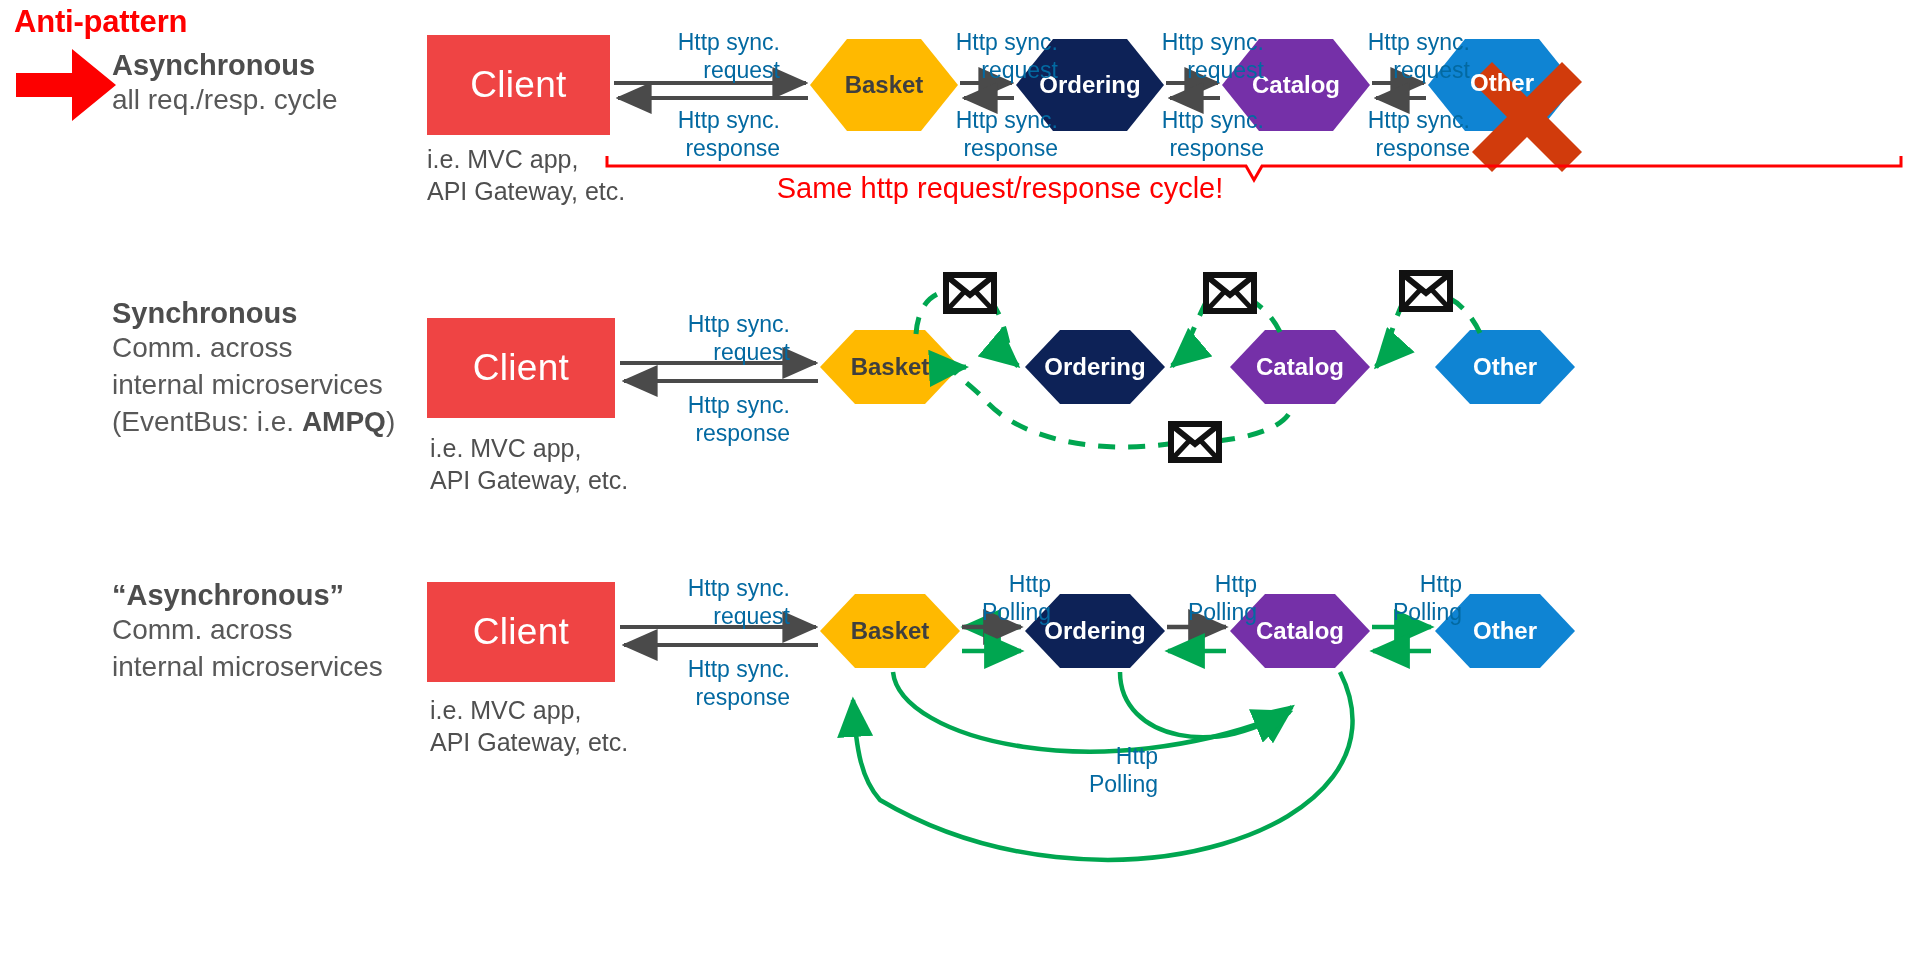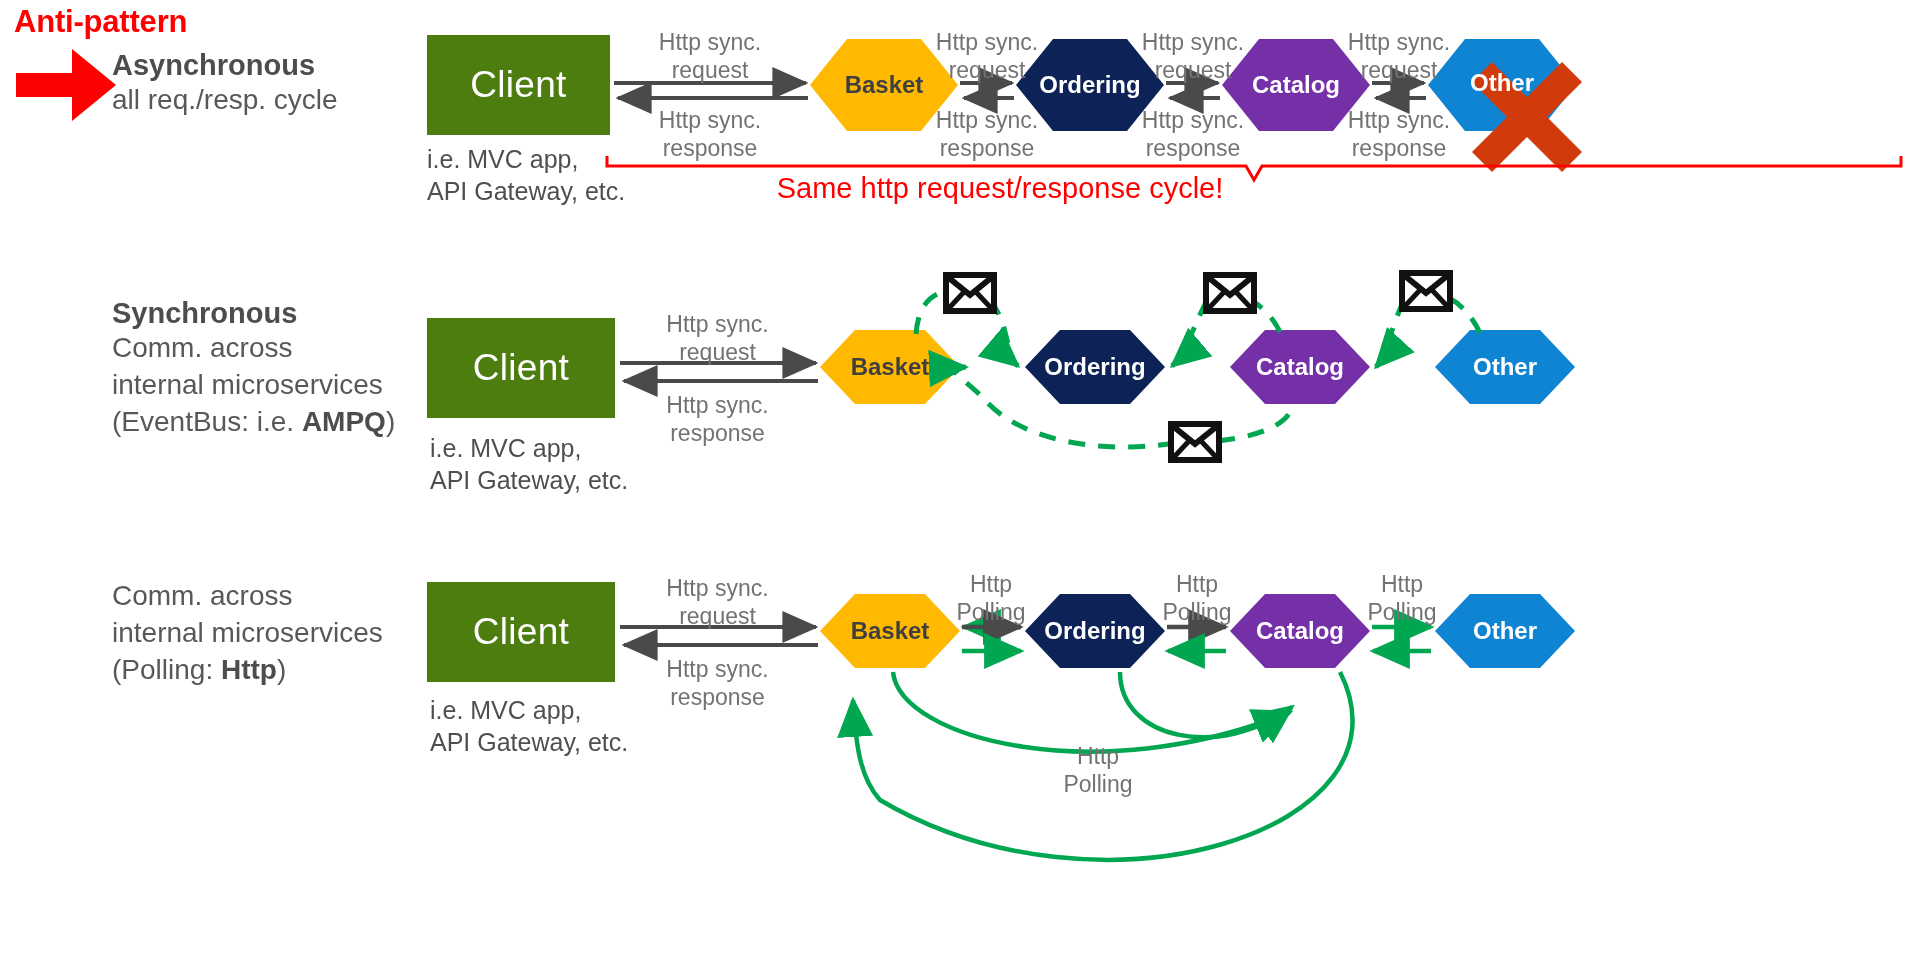--- a/index.html
+++ b/index.html
@@ -10,26 +10,26 @@
   svg.layer{position:absolute;left:0;top:0;width:1907px;height:971px;overflow:visible;pointer-events:none;}
 
   
   .anti{left:14px;top:4px;font-size:31px;font-weight:bold;color:#ff0000;letter-spacing:-0.2px;}
   .rowlabel{color:#4d4d4d;}
   .rowlabel .hd{font-size:29px;font-weight:bold;line-height:1.18;color:#4d4d4d;}
   .rowlabel .sub{font-size:28px;line-height:1.32;color:#585858;font-weight:normal;}
   .rowlabel .sub b{font-weight:bold;color:#4d4d4d;}
 
   
-  .clientbox{background:#4d7c0f;color:#ffffff;display:flex;align-items:center;justify-content:center;
+  .clientbox{background:#ef4444;color:#ffffff;display:flex;align-items:center;justify-content:center;
              font-size:37px;font-weight:normal;letter-spacing:0.3px;}
   .clientnote{font-size:25px;line-height:1.28;color:#4f4f4f;}
 
   
-  .elabel{font-size:23px;line-height:1.22;text-align:center;color:#737373;}
+  .elabel{font-size:23px;line-height:1.22;text-align:right;color:#0369a1;}
 
   
   .hexlabel{position:absolute;font-size:24px;font-weight:bold;text-align:center;
             display:flex;align-items:center;justify-content:center;}
 
   .redcap{color:#ff0000;font-size:29px;font-weight:normal;white-space:nowrap;}
 </style>
 </head>
 <body>
 
@@ -209,23 +209,23 @@
   <div class="hexlabel" style="left:1025px;top:352px;width:140px;height:30px;color:#ffffff;">Ordering</div>
   <div class="hexlabel" style="left:1230px;top:352px;width:140px;height:30px;color:#ffffff;">Catalog</div>
   <div class="hexlabel" style="left:1435px;top:352px;width:140px;height:30px;color:#ffffff;">Other</div>
 
   <div class="abs elabel" style="left:645px;top:310px;width:145px;white-space:pre-line;">Http sync.
 request</div>
   <div class="abs elabel" style="left:645px;top:391px;width:145px;white-space:pre-line;">Http sync.
 response</div>
 
   <div class="abs rowlabel" style="left:112px;top:578px;width:340px;">
+    <div class="hd">“Asynchronous”</div>
     <div class="sub">Comm. across</div>
     <div class="sub">internal microservices</div>
-    <div class="sub">(Polling: <b>Http</b>)</div>
   </div>
 
   <div class="abs clientbox" style="left:427px;top:582px;width:188px;height:100px;">Client</div>
   <div class="abs clientnote" style="left:430px;top:694px;width:260px;">
     <div>i.e. MVC app,</div>
     <div>API Gateway, etc.</div>
   </div>
 
   <div class="hexlabel" style="left:820px;top:616px;width:140px;height:30px;color:#3f3f3f;">Basket</div>
   <div class="hexlabel" style="left:1025px;top:616px;width:140px;height:30px;color:#ffffff;">Ordering</div>

